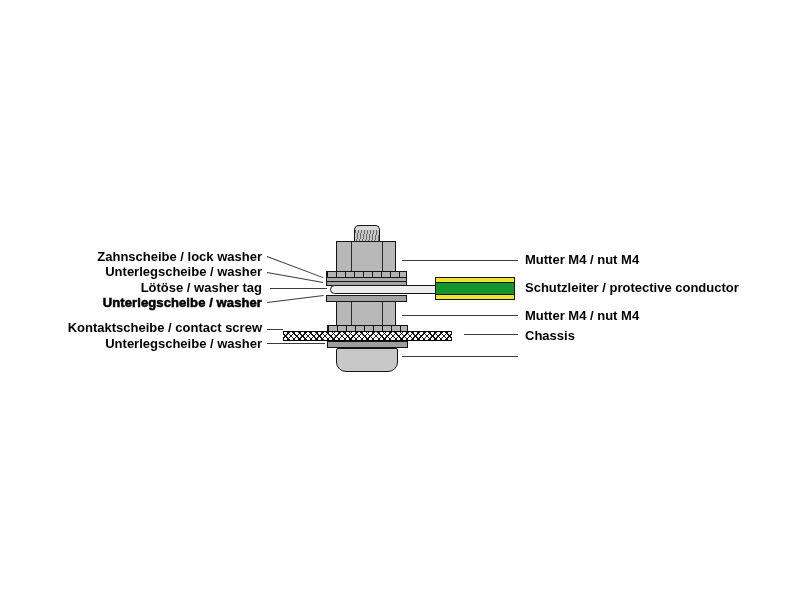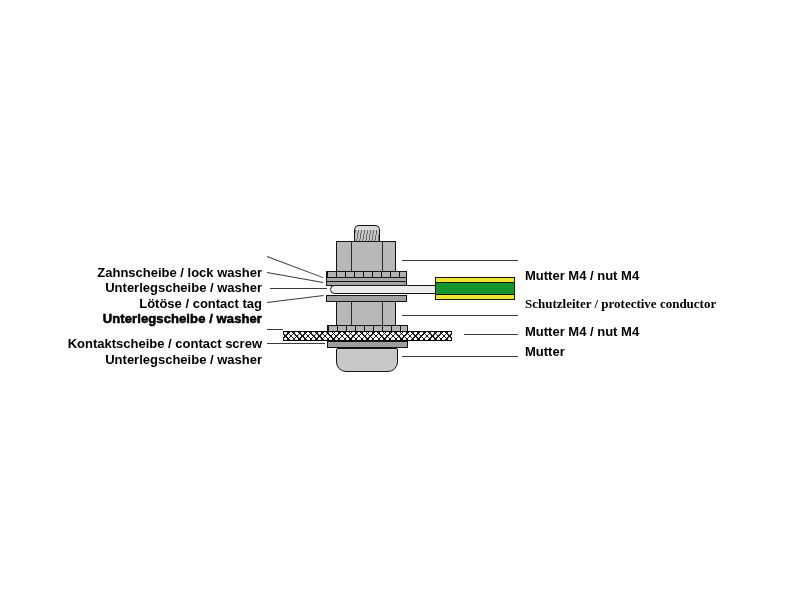--- a/index.html
+++ b/index.html
@@ -1,21 +1,21 @@
 <!DOCTYPE html>
 <html style="--conductor-green: #13942c; --conductor-yellow: #ebe52e; --metal-nut: #b8b8b8; --metal-washer: #a2a2a2; --solder-tag: #ededed; --screw-head: #c8c8c8;"><head>
 <meta charset="utf-8">
 <title>Diagram</title>
 <style>
   html,body{margin:0;padding:0;background:#fff;}
   #stage{position:relative;width:800px;height:600px;background:#fff;overflow:hidden;
          font-family:"Liberation Sans",sans-serif;}
   .part{position:absolute;box-sizing:border-box;}
   .lbl{position:absolute;font-weight:bold;font-size:13px;line-height:15px;
-       white-space:nowrap;color:#000;margin-top:16px;}
+       white-space:nowrap;color:#000;}
   .lbl.left{text-align:right;}
   .lbl.heavy{-webkit-text-stroke:0.55px #000;letter-spacing:0.1px;}
   .line{position:absolute;height:1px;background:#3c3c3c;transform-origin:0 50%;}
   .metal{background:var(--metal-nut,#b8b8b8);border:1px solid #141414;}
   .washer{background:var(--metal-washer,#a2a2a2);border:1px solid #141414;}
   .teeth{background:repeating-linear-gradient(90deg,#141414 0 1px,#b3b3b3 1px 9px);
          border:1px solid #141414;}
   .facet{position:absolute;top:0;bottom:0;width:1px;background:#2a2a2a;}
   .crosshatch{background-color:#fdfdfd;
       background-image:
@@ -24,29 +24,29 @@
       border-top:1px solid #000;border-bottom:1px solid #000;}
   .thread{background:repeating-linear-gradient(100deg,#6a6a6a 0 1px,#c6c6c6 1px 3px);}
 </style>
 </head>
 <body>
 
 <div id="stage">
 
   <div class="lbl left" style="top:249px;right:538px;">Zahnscheibe / lock washer</div>
   <div class="lbl left" style="top:264px;right:538px;">Unterlegscheibe / washer</div>
-  <div class="lbl left" style="top:280px;right:538px;">Lötöse / contact tag</div>
+  <div class="lbl left" style="top:280px;right:538px;">Lötöse / washer tag</div>
   <div class="lbl left heavy" style="top:295px;right:538px;">Unterlegscheibe / washer</div>
   <div class="lbl left" style="top:320px;right:538px;">Kontaktscheibe / contact screw</div>
   <div class="lbl left" style="top:336px;right:538px;">Unterlegscheibe / washer</div>
 
   <div class="lbl" style="top:252px;left:525px;">Mutter M4 / nut M4</div>
-  <div class="lbl" style="top:280px;left:525px;font-family:Liberation Serif, serif;">Schutzleiter / protective conductor</div>
+  <div class="lbl" style="top:280px;left:525px;">Schutzleiter / protective conductor</div>
   <div class="lbl" style="top:308px;left:525px;">Mutter M4 / nut M4</div>
-  <div class="lbl" style="top:328px;left:525px;">Mutter</div>
+  <div class="lbl" style="top:328px;left:525px;">Chassis</div>
 
   <div class="line" style="left:267px;top:256px;width:60px;transform:rotate(20.6deg);"></div>
   <div class="line" style="left:267px;top:272px;width:57px;transform:rotate(10.1deg);"></div>
   <div class="line" style="left:270px;top:288px;width:57px;"></div>
   <div class="line" style="left:267px;top:302px;width:57px;transform:rotate(-7.1deg);"></div>
   <div class="line" style="left:267px;top:329px;width:16px;"></div>
   <div class="line" style="left:267px;top:343px;width:58px;"></div>
 
   <div class="line" style="left:402px;top:260px;width:116px;"></div>
   <div class="line" style="left:402px;top:315px;width:116px;"></div>

